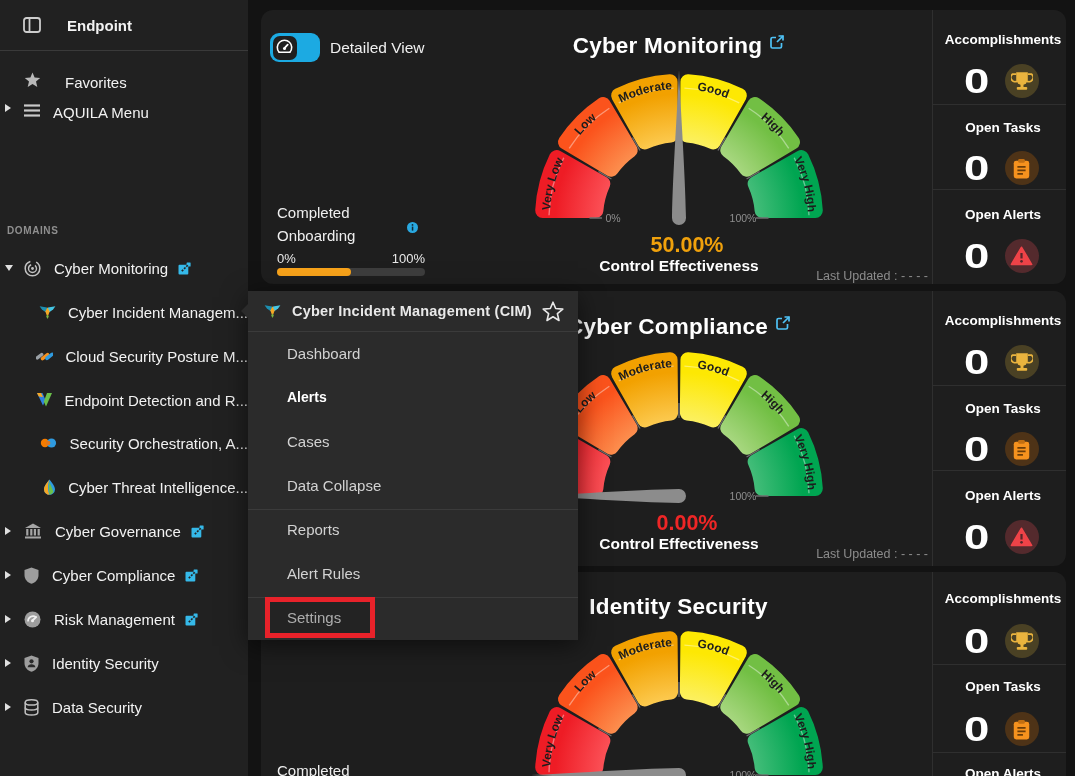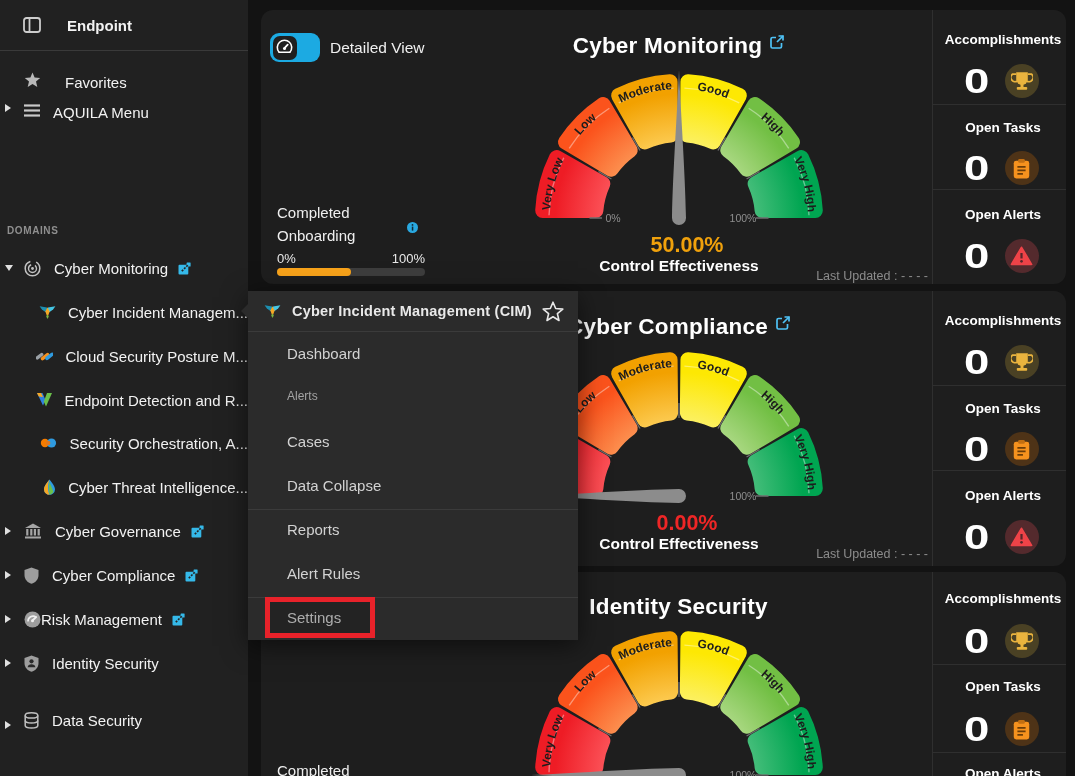--- a/index.html
+++ b/index.html
@@ -230,21 +230,21 @@
         <span style="display:inline-block;width:0;height:0;border-left:6px solid #e0e0e0;border-top:4.5px solid transparent;border-bottom:4.5px solid transparent"></span>
       </div>
       <div style="width:17px;display:flex;align-items:center;justify-content:center">
         <svg width="17" height="17" viewBox="0 0 17 17" style="">
           <circle cx="8.5" cy="8.5" r="8" fill="#9e9e9e"></circle>
           <path d="M4 10.5 A5 5 0 0 1 12 6.2" fill="none" stroke="#efefef" stroke-width="1.6"></path>
           <line x1="8.5" y1="9.5" x2="12.2" y2="6" stroke="#efefef" stroke-width="1.8" stroke-linecap="round"></line>
           <circle cx="8.5" cy="9.7" r="1.5" fill="#efefef"></circle>
         </svg>
       </div>
-      <div style="font-size:15px;font-weight:500;color:#f2f2f2;white-space:nowrap">Risk Management</div>
+      <div style="margin-left:13px;font-size:15px;font-weight:500;color:#f2f2f2;white-space:nowrap">Risk Management</div>
       <div style="margin-left:10px;display:flex">
         <svg width="13" height="13" viewBox="0 0 13 13" style="">
           <rect x="0.5" y="2.8" width="9.8" height="9.8" rx="1" fill="#35b9e9"></rect>
           <rect x="8.6" y="0.4" width="4" height="4" rx="0.5" fill="#35b9e9"></rect>
           <line x1="3.8" y1="9.2" x2="10.4" y2="2.6" stroke="#252525" stroke-width="1.7" stroke-dasharray="2 1.2"></line>
         </svg>
       </div>
     </div>
     <div style="position:absolute;left:0;top:641px;width:248px;height:44px;display:flex;align-items:center">
       <div style="width:5px"></div>
@@ -253,21 +253,21 @@
       </div>
       <div style="width:15px;display:flex;align-items:center;justify-content:center">
         <svg width="15" height="17" viewBox="0 0 15 17" style="">
           <path d="M7.5 0.5 L14.5 3 V8 C14.5 12.5 11.5 15.5 7.5 16.8 C3.5 15.5 0.5 12.5 0.5 8 V3 Z" fill="#9e9e9e"></path>
           <circle cx="7.5" cy="6.3" r="2.1" fill="#2a2a2a"></circle>
           <path d="M3.6 12.3 C3.9 9.9 5.5 9.2 7.5 9.2 C9.5 9.2 11.1 9.9 11.4 12.3 Z" fill="#2a2a2a"></path>
         </svg>
       </div>
       <div style="margin-left:13px;font-size:15px;font-weight:500;color:#f2f2f2;white-space:nowrap">Identity Security</div>
     </div>
-    <div style="position:absolute;left:0;top:685px;width:248px;height:44px;display:flex;align-items:flex-end">
+    <div style="position:absolute;left:0;top:685px;width:248px;height:44px;display:flex;align-items:center">
       <div style="width:5px"></div>
       <div style="width:19px;display:flex;align-items:center">
         <span style="display:inline-block;width:0;height:0;border-left:6px solid #e0e0e0;border-top:4.5px solid transparent;border-bottom:4.5px solid transparent"></span>
       </div>
       <div style="width:15px;display:flex;align-items:center;justify-content:center">
         <svg width="15" height="17" viewBox="0 0 15 17" style="">
           <ellipse cx="7.5" cy="3.4" rx="6.3" ry="2.6" fill="none" stroke="#c0c0c0" stroke-width="1.5"></ellipse>
           <path d="M1.2 3.4 V8.5 C1.2 9.9 4 11 7.5 11 C11 11 13.8 9.9 13.8 8.5 V3.4" fill="none" stroke="#c0c0c0" stroke-width="1.5"></path>
           <path d="M1.2 8.5 V13.4 C1.2 14.8 4 15.9 7.5 15.9 C11 15.9 13.8 14.8 13.8 13.4 V8.5" fill="none" stroke="#c0c0c0" stroke-width="1.5"></path>
         </svg>
@@ -463,21 +463,21 @@
         <path d="M16.4 2.2 L9 3.6 L8.5 9.4 L14.1 5.4 Z" fill="#45c6e4"></path>
         <path d="M8.5 3.2 L10.6 7.4 L8.5 13.6 L6.4 7.4 Z" fill="#f5a623"></path>
         <path d="M8.5 10.4 L9.8 12.4 L8.5 15 L7.2 12.4 Z" fill="#7cb342"></path>
       </svg>
       <div style="margin-left:11px;font-size:14.5px;font-weight:700;color:#e9e9e9;letter-spacing:0.2px">Cyber Incident Management (CIM)</div>
       <div style="position:absolute;right:14px;top:10px"><svg width="22" height="21" viewBox="0 0 22 21" style="">
           <path d="M11 1.2 L13.7 7.5 L20.8 8.1 L15.4 12.7 L17 19.5 L11 15.8 L5 19.5 L6.6 12.7 L1.2 8.1 L8.3 7.5 Z" fill="none" stroke="#e8e8e8" stroke-width="1.6" stroke-linejoin="round"></path>
         </svg></div>
     </div>
     <div style="position:absolute;left:39px;top:54px;font-size:15px;color:#d2d2d2;font-weight:400">Dashboard</div>
-    <div style="position:absolute;left:39px;top:98px;font-size:12px;color:#a3a3a3;font-weight:400">Alerts</div>
+    <div style="position:absolute;left:39px;top:98px;font-size:14px;color:#ffffff;font-weight:700">Alerts</div>
     <div style="position:absolute;left:39px;top:142px;font-size:15px;color:#d2d2d2;font-weight:400">Cases</div>
     <div style="position:absolute;left:39px;top:186px;font-size:15px;color:#d2d2d2;font-weight:400">Data Collapse</div>
     <div style="position:absolute;left:39px;top:230px;font-size:15px;color:#d2d2d2;font-weight:400">Reports</div>
     <div style="position:absolute;left:39px;top:274px;font-size:15px;color:#d2d2d2;font-weight:400">Alert Rules</div>
     <div style="position:absolute;left:39px;top:318px;font-size:15px;color:#d2d2d2;font-weight:400">Settings</div>
     <div style="position:absolute;left:0;top:218px;width:330px;height:1px;background:#3b3b3b"></div>
     <div style="position:absolute;left:0;top:306px;width:330px;height:1px;background:#3b3b3b"></div>
   </div>
 <div style="position:absolute;left:241px;top:304px;width:0;height:0;border-right:7px solid #2b2b2b;border-top:7px solid transparent;border-bottom:7px solid transparent;z-index:50"></div>
 <div style="position:absolute;left:265px;top:597px;width:110px;height:41px;border:5px solid #e8222a;background:rgba(0,0,0,0.18);z-index:55"></div>

